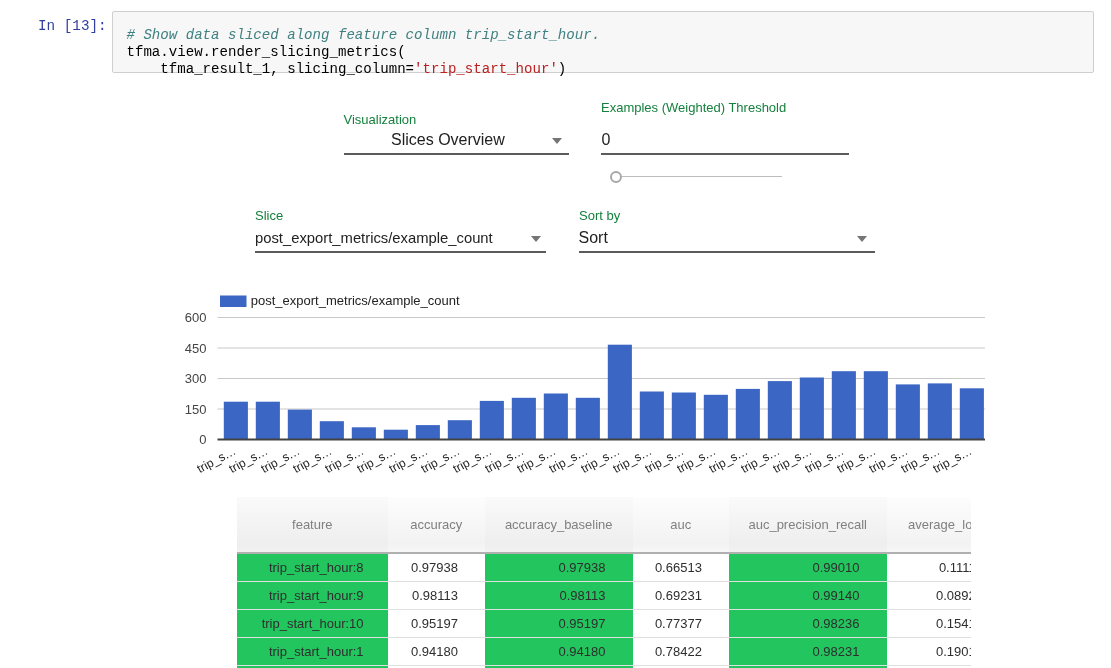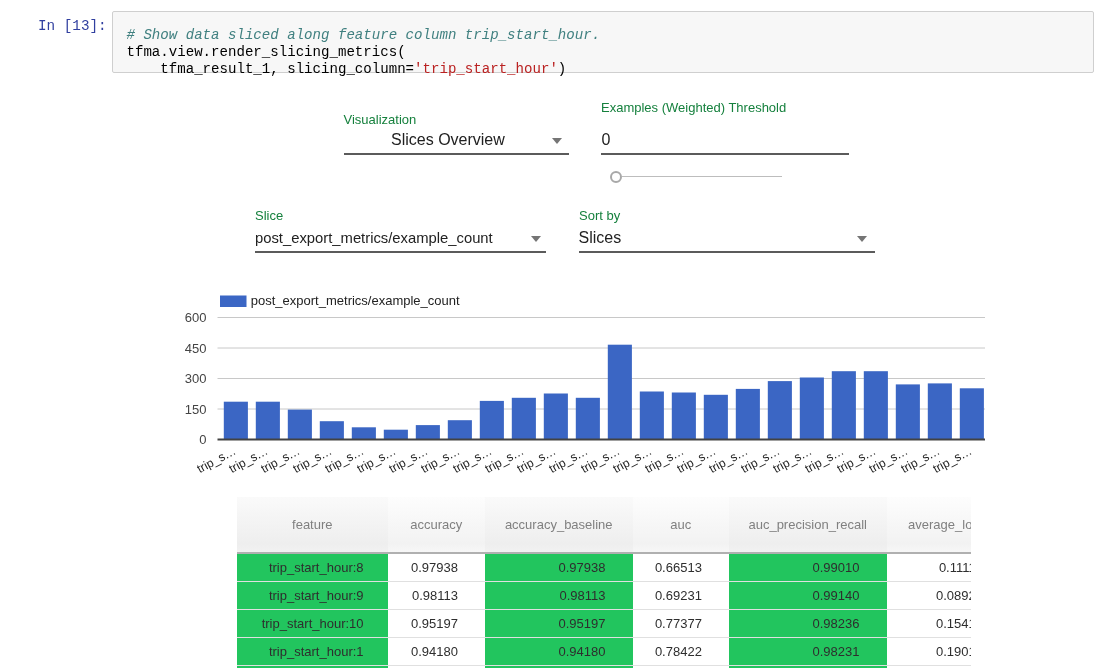--- a/index.html
+++ b/index.html
@@ -35,21 +35,21 @@
 <div class="ul" style="left:601px;top:152.5px;width:248px;"></div>
 <div style="position:absolute;left:622px;top:175.6px;width:160px;height:1.8px;background:#bdbdbd;"></div>
 <div style="position:absolute;left:610px;top:171px;width:12.2px;height:12.2px;border-radius:50%;background:#ffffff;border:2.2px solid #a8a8a8;box-sizing:border-box;"></div>
 
 <div class="lbl" style="left:255px;top:209px;">Slice</div>
 <div class="val" style="left:255px;top:230.5px;font-size:14.8px;">post_export_metrics/example_count</div>
 <div class="arr" style="left:531px;top:235.5px;"></div>
 <div class="ul" style="left:254.5px;top:250.5px;width:291.5px;"></div>
 
 <div class="lbl" style="left:579px;top:209px;">Sort by</div>
-<div class="val" style="left:578.5px;top:229.5px;">Slices</div>
+<div class="val" style="left:578.5px;top:229.5px;">Sort</div>
 <div class="arr" style="left:857px;top:235.5px;"></div>
 <div class="ul" style="left:578.5px;top:250.5px;width:296.5px;"></div>
 
 <svg style="position:absolute;left:0;top:0" width="1111" height="668" font-family="'Liberation Sans',sans-serif">
 <line x1="217.5" y1="317.5" x2="985" y2="317.5" stroke="#c8c8c8" stroke-width="1"></line>
     <line x1="217.5" y1="348" x2="985" y2="348" stroke="#c8c8c8" stroke-width="1"></line>
     <line x1="217.5" y1="378.5" x2="985" y2="378.5" stroke="#c8c8c8" stroke-width="1"></line>
     <line x1="217.5" y1="409" x2="985" y2="409" stroke="#c8c8c8" stroke-width="1"></line>
 <rect x="223.8" y="401.7" width="24.1" height="37.8" fill="#3b66c4"></rect>
     <rect x="255.8" y="401.7" width="24.1" height="37.8" fill="#3b66c4"></rect>

